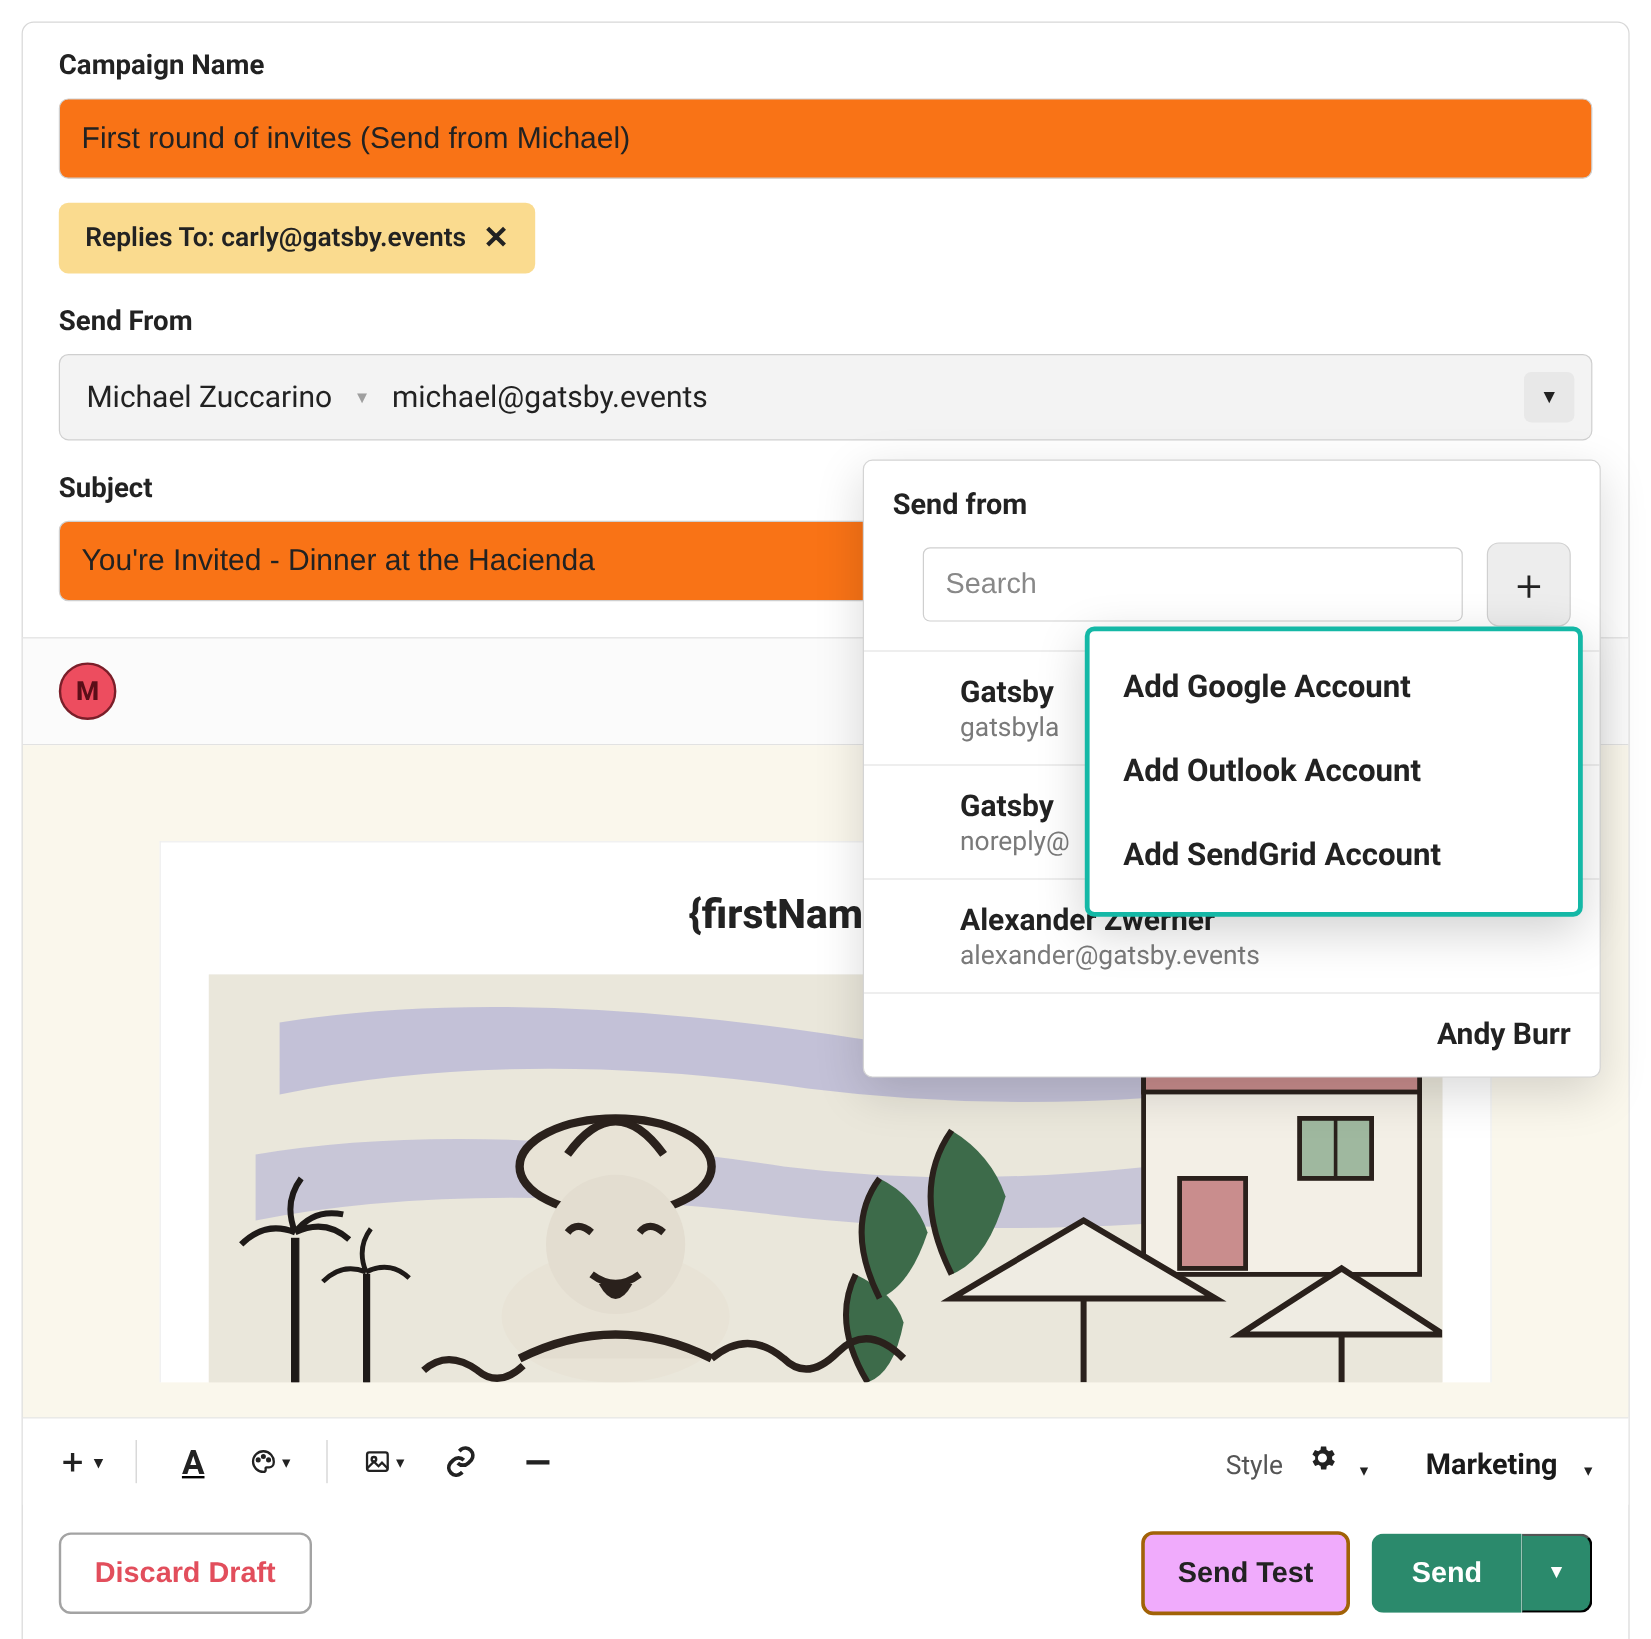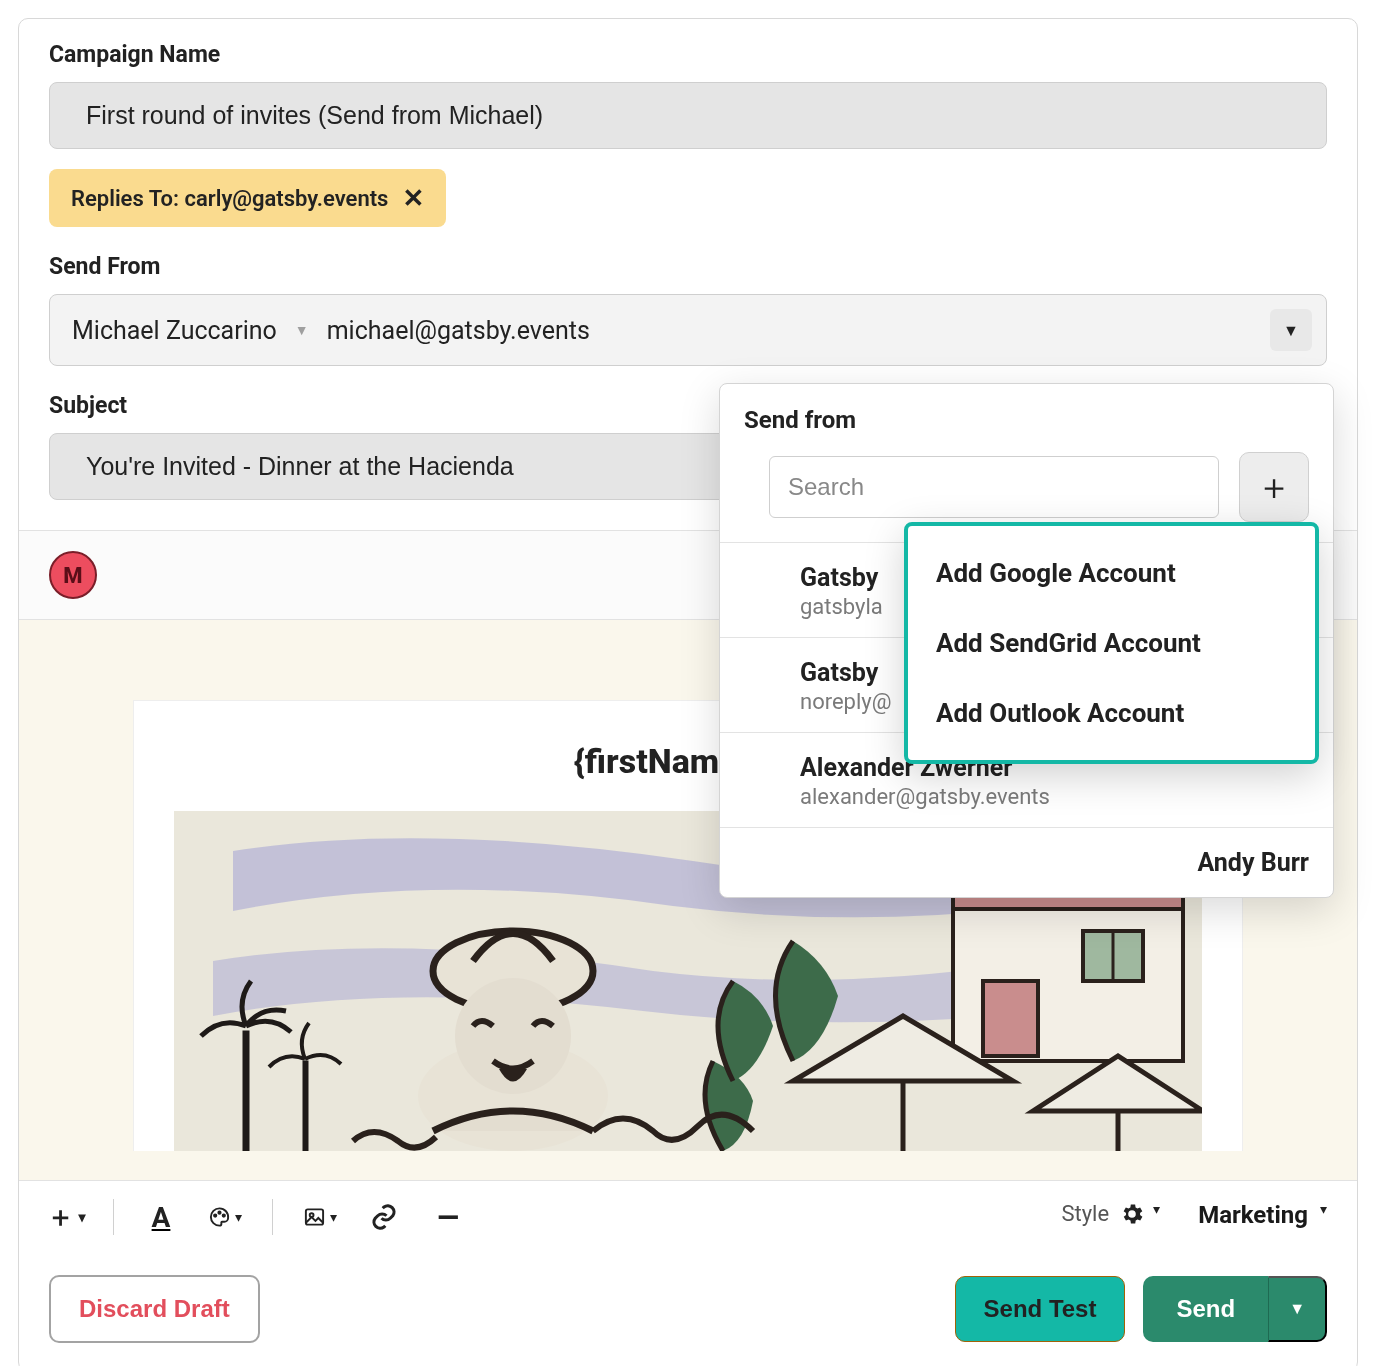--- a/index.html
+++ b/index.html
@@ -25,24 +25,24 @@
       font-weight: 700;
       font-size: 23px;
       color: #222;
       margin-bottom: 14px;
       display: block;
     }
     .text-input {
       width: 100%;
       border: 1px solid #cfcfcf;
       border-radius: 8px;
-      padding: 18px 36px;
+      padding: 18px 18px;
       font-size: 25px;
       color: #222;
-      background: #e5e5e5;
+      background: #f97316;
       outline: none;
     }
     .chip {
       display: inline-flex;
       align-items: center;
       gap: 14px;
       background: #fadb8f;
       color: #222;
       font-weight: 600;
       font-size: 22px;
@@ -144,21 +144,21 @@
       display: flex;
       align-items: center;
       padding: 18px 30px;
       gap: 30px;
       font-size: 22px;
     }
     .tb-group { display: flex; align-items: center; gap: 30px; color: #222; }
     .tb-icon { width: 34px; height: 34px; display: flex; align-items: center; justify-content: center; font-size: 28px; }
     .divider { width: 1px; height: 36px; background: #d0d0d0; }
     .tb-spacer { flex: 1; }
-    .tb-right { display: flex; align-items: flex-start; gap: 4px; }
+    .tb-right { display: flex; align-items: flex-end; gap: 14px; }
     .tb-right-label { color: #555; font-size: 22px; margin-right:6px;}
     .tb-gear { font-size: 24px; }
     .tb-marketing { font-weight: 700; font-size: 24px; margin-left: 34px; margin-right:4px; }
 
     .footer-actions {
       display: flex;
       align-items: center;
       padding: 22px 30px 28px 30px;
       gap: 18px;
     }
@@ -171,22 +171,22 @@
       border: 1px solid transparent;
       display: inline-flex; align-items: center; justify-content: center;
     }
     .btn-discard {
       border: 2px solid #a3a3a3;
       color: #e24e5c;
       background: #fff;
     }
     .footer-spacer { flex: 1; }
     .btn-outline {
-      border: 1px solid #a16207;
-      background: #14b8a6;
+      border: 3px solid #a16207;
+      background: #f0abfc;
       color: #222;
     }
     .btn-send-group { display: flex; }
     .btn-send {
       background: #2b8a6c;
       color: #ffffff;
       border-radius: 10px 0 0 10px;
       padding: 18px 32px;
     }
     .btn-send-caret {
@@ -456,18 +456,18 @@
       <div class="item-name">Alexander Zwerner</div>
       <div class="item-email">alexander@gatsby.events</div>
     </div>
     <div class="popover-item" style="border-bottom:none;text-align:right;">
       <div class="item-name">Andy Burr</div>
       <div class="item-email"></div>
     </div>
 
     <div class="submenu">
       <div class="submenu-item">Add Google Account</div>
+      <div class="submenu-item">Add Outlook Account</div>
       <div class="submenu-item">Add SendGrid Account</div>
-      <div class="submenu-item">Add Outlook Account</div>
     </div>
   </div>
 
 </div>
 
 </body></html>

